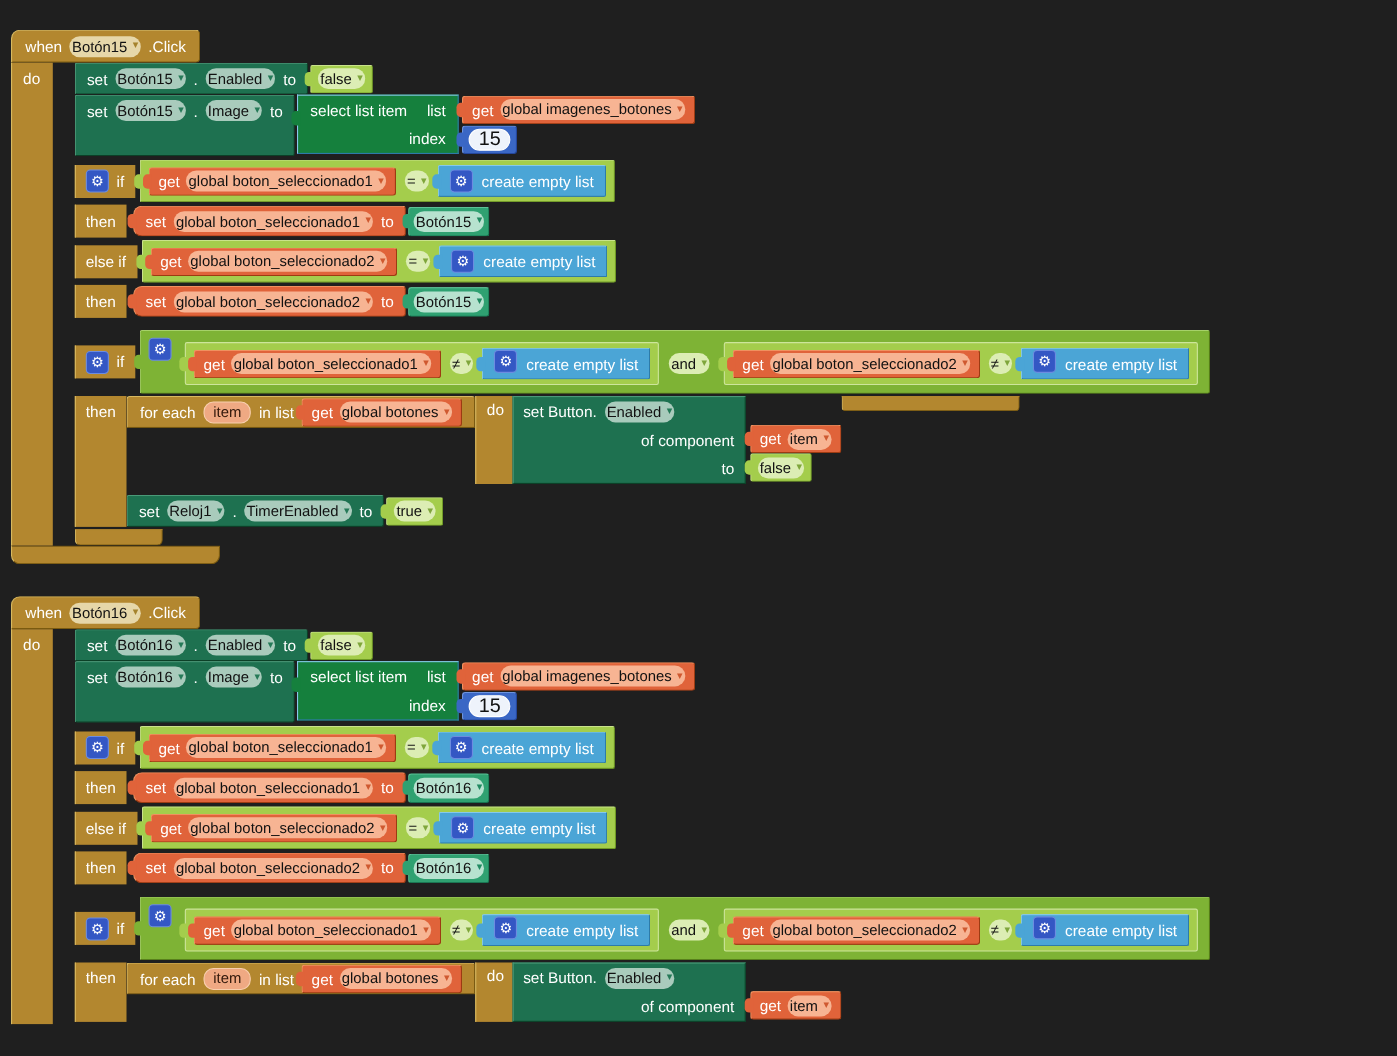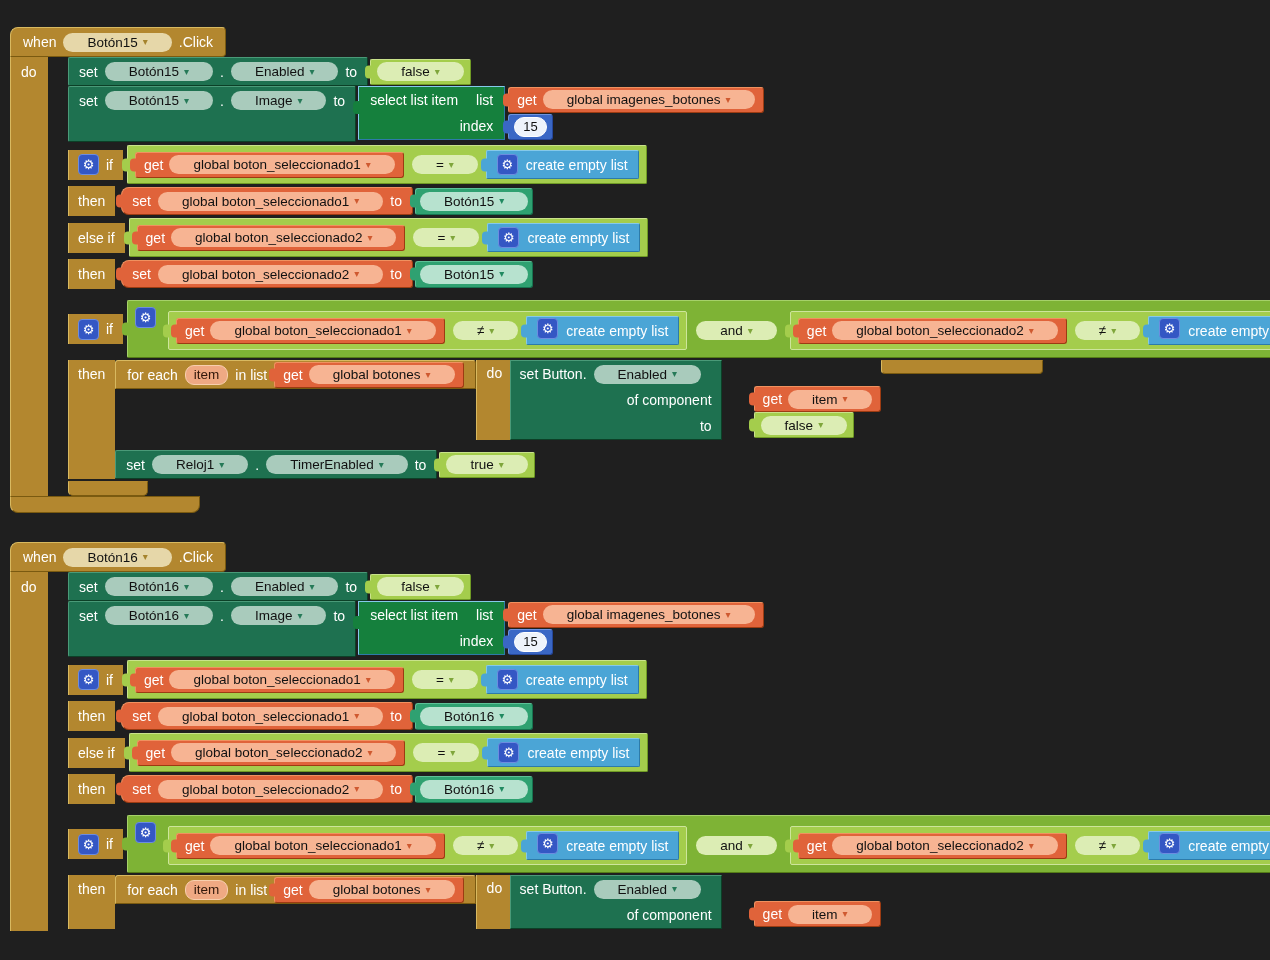--- a/index.html
+++ b/index.html
@@ -3,21 +3,21 @@
 <meta charset="utf-8">
 <style>
   html,body{margin:0;padding:0;background:#1f1f1f;}
   .canvas{position:relative;width:1270px;height:960px;overflow:hidden;
           font-family:"Liberation Sans", sans-serif;padding:10px 0 0 10px;box-sizing:border-box;}
   .lbl{color:#fff;font-size:14px;white-space:nowrap;}
   .tri{font-size:10px;line-height:1;}
   .tri-gold{color:#a5832d}.tri-green{color:#267a58}.tri-orange{color:#cf5930}
   .tri-lime{color:#7fa63b}.tri-comp{color:#208a61}
 
-  .dd{display:inline-flex;align-items:center;gap:5px;height:19px;padding:0 24px;
+  .dd{display:inline-flex;align-items:center;gap:5px;height:19px;padding:0 2px;
       border-radius:10px;font-size:13.5px;color:#111;white-space:nowrap;}
   .dd-gold{background:#e6d7a9;}
   .dd-green{background:#a9cbbc;}
   .dd-orange{background:#f7b493;}
   .dd-lime{background:#dcedb4;}
   .dd-comp{background:#b7e2cf;}
 
   .gear{display:inline-flex;align-items:center;justify-content:center;flex:none;
         width:19px;height:19px;background:#3457c4;border:1px solid #6c8ce0;border-radius:4px;
         color:#fff;font-size:13px;line-height:1;cursor:pointer;}
@@ -73,21 +73,21 @@
   .lc-row{height:26px;display:flex;align-items:center;padding:0 11px;}
   .lc-r1{justify-content:space-between;gap:18px;}
   .lc-r2{justify-content:flex-end;}
   .lc-right .lc-slot{height:27px;display:flex;align-items:center;}
   .lc-right .getblk,.lc-right .num{margin-left:3px;}
 
   
   .num{display:inline-flex;align-items:center;height:24px;padding:0 5px;
         background:#3a67c5;border:1px solid;border-color:#6d94de #25479b #25479b #6d94de;border-radius:3px;}
   .pill{background:#eef3fb;border:1px solid #fff;border-radius:10px;padding:0 8px;height:18px;
-        display:inline-flex;align-items:center;font-size:13px;color:#111;}
+        display:inline-flex;align-items:center;font-size:18px;color:#111;}
 
   
   .compblk{display:inline-flex;align-items:center;height:25px;padding:0 4px;margin-left:2px;
         background:#2fa171;border:1px solid;border-color:#5dc197 #177350 #177350 #5dc197;border-radius:3px;}
 
   
   .ifblk{display:flex;flex-direction:column;align-items:flex-start;margin-top:3px;}
   .ifblk.if2{margin-top:9px;}
   .ifrow{display:flex;align-items:center;margin-bottom:2px;}
   .gcell{display:flex;align-items:center;gap:7px;min-width:46px;min-height:30px;
@@ -106,21 +106,21 @@
         background:#b3872f;border:1px solid;border-color:#d8b960 #7a5a10 #7a5a10 #d8b960;border-radius:3px 3px 0 0;}
   .itembadge{background:#efa983;border:1px solid #f8cfae;border-radius:9px;padding:0 8px;height:18px;
         display:inline-flex;align-items:center;font-size:13.5px;color:#30170a;}
   .febody{display:flex;}
   .fespine{width:34px;flex:none;background:#b3872f;border-left:1px solid #d8b960;
         padding:4px 0 0 10px;box-sizing:border-box;}
   .fefoot{width:160px;height:12px;background:#b3872f;border:1px solid;
         border-color:#b3872f #7a5a10 #7a5a10 #d8b960;border-radius:0 0 4px 4px;}
 
   
-  .setbtn{display:flex;align-items:flex-start;gap:28px;}
+  .setbtn{display:flex;align-items:flex-start;}
   .sb-left{width:212px;background:#1e7150;border:1px solid;
         border-color:#4a9a78 #0c4027 #0c4027 #4a9a78;box-sizing:border-box;}
   .sbrow{height:26px;display:flex;align-items:center;gap:7px;padding:0 9px;}
   .sbrow.r2,.sbrow.r3{justify-content:flex-end;}
   .sb-right .sbslot{height:26px;display:flex;align-items:center;}
   .sb-right .getblk,.sb-right .logicblk{margin-left:4px;}
 </style>
 </head>
 <body>
 

